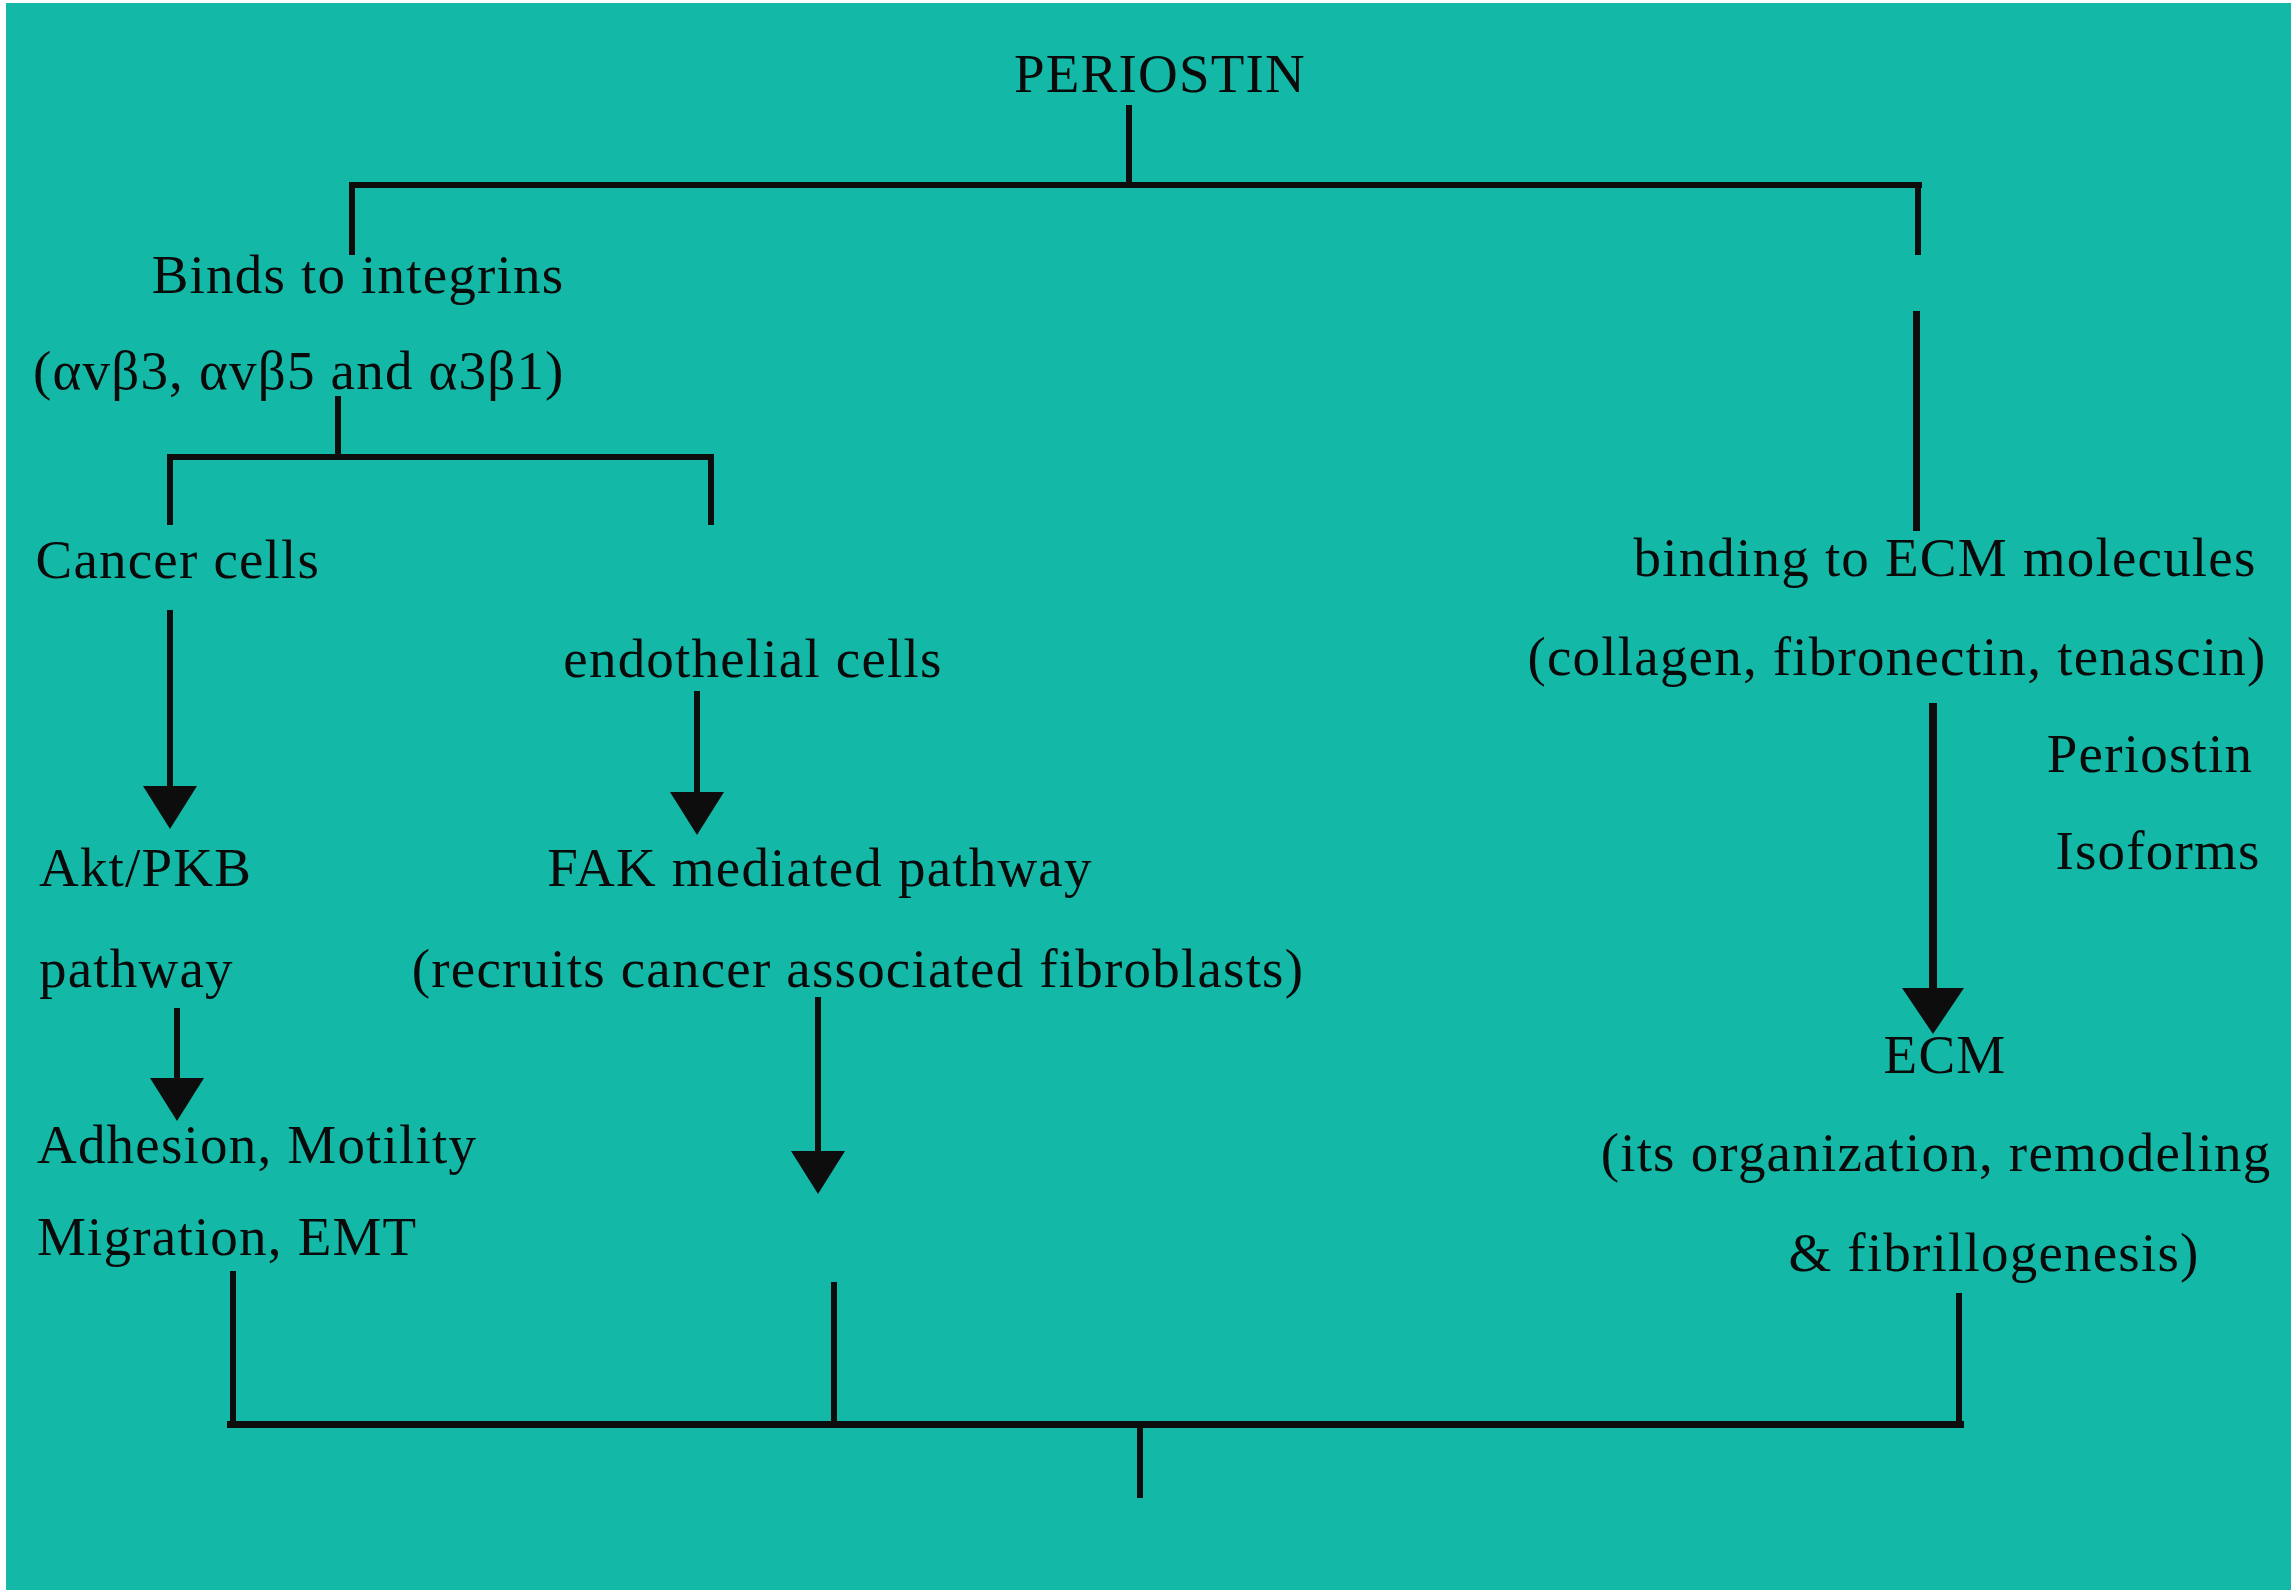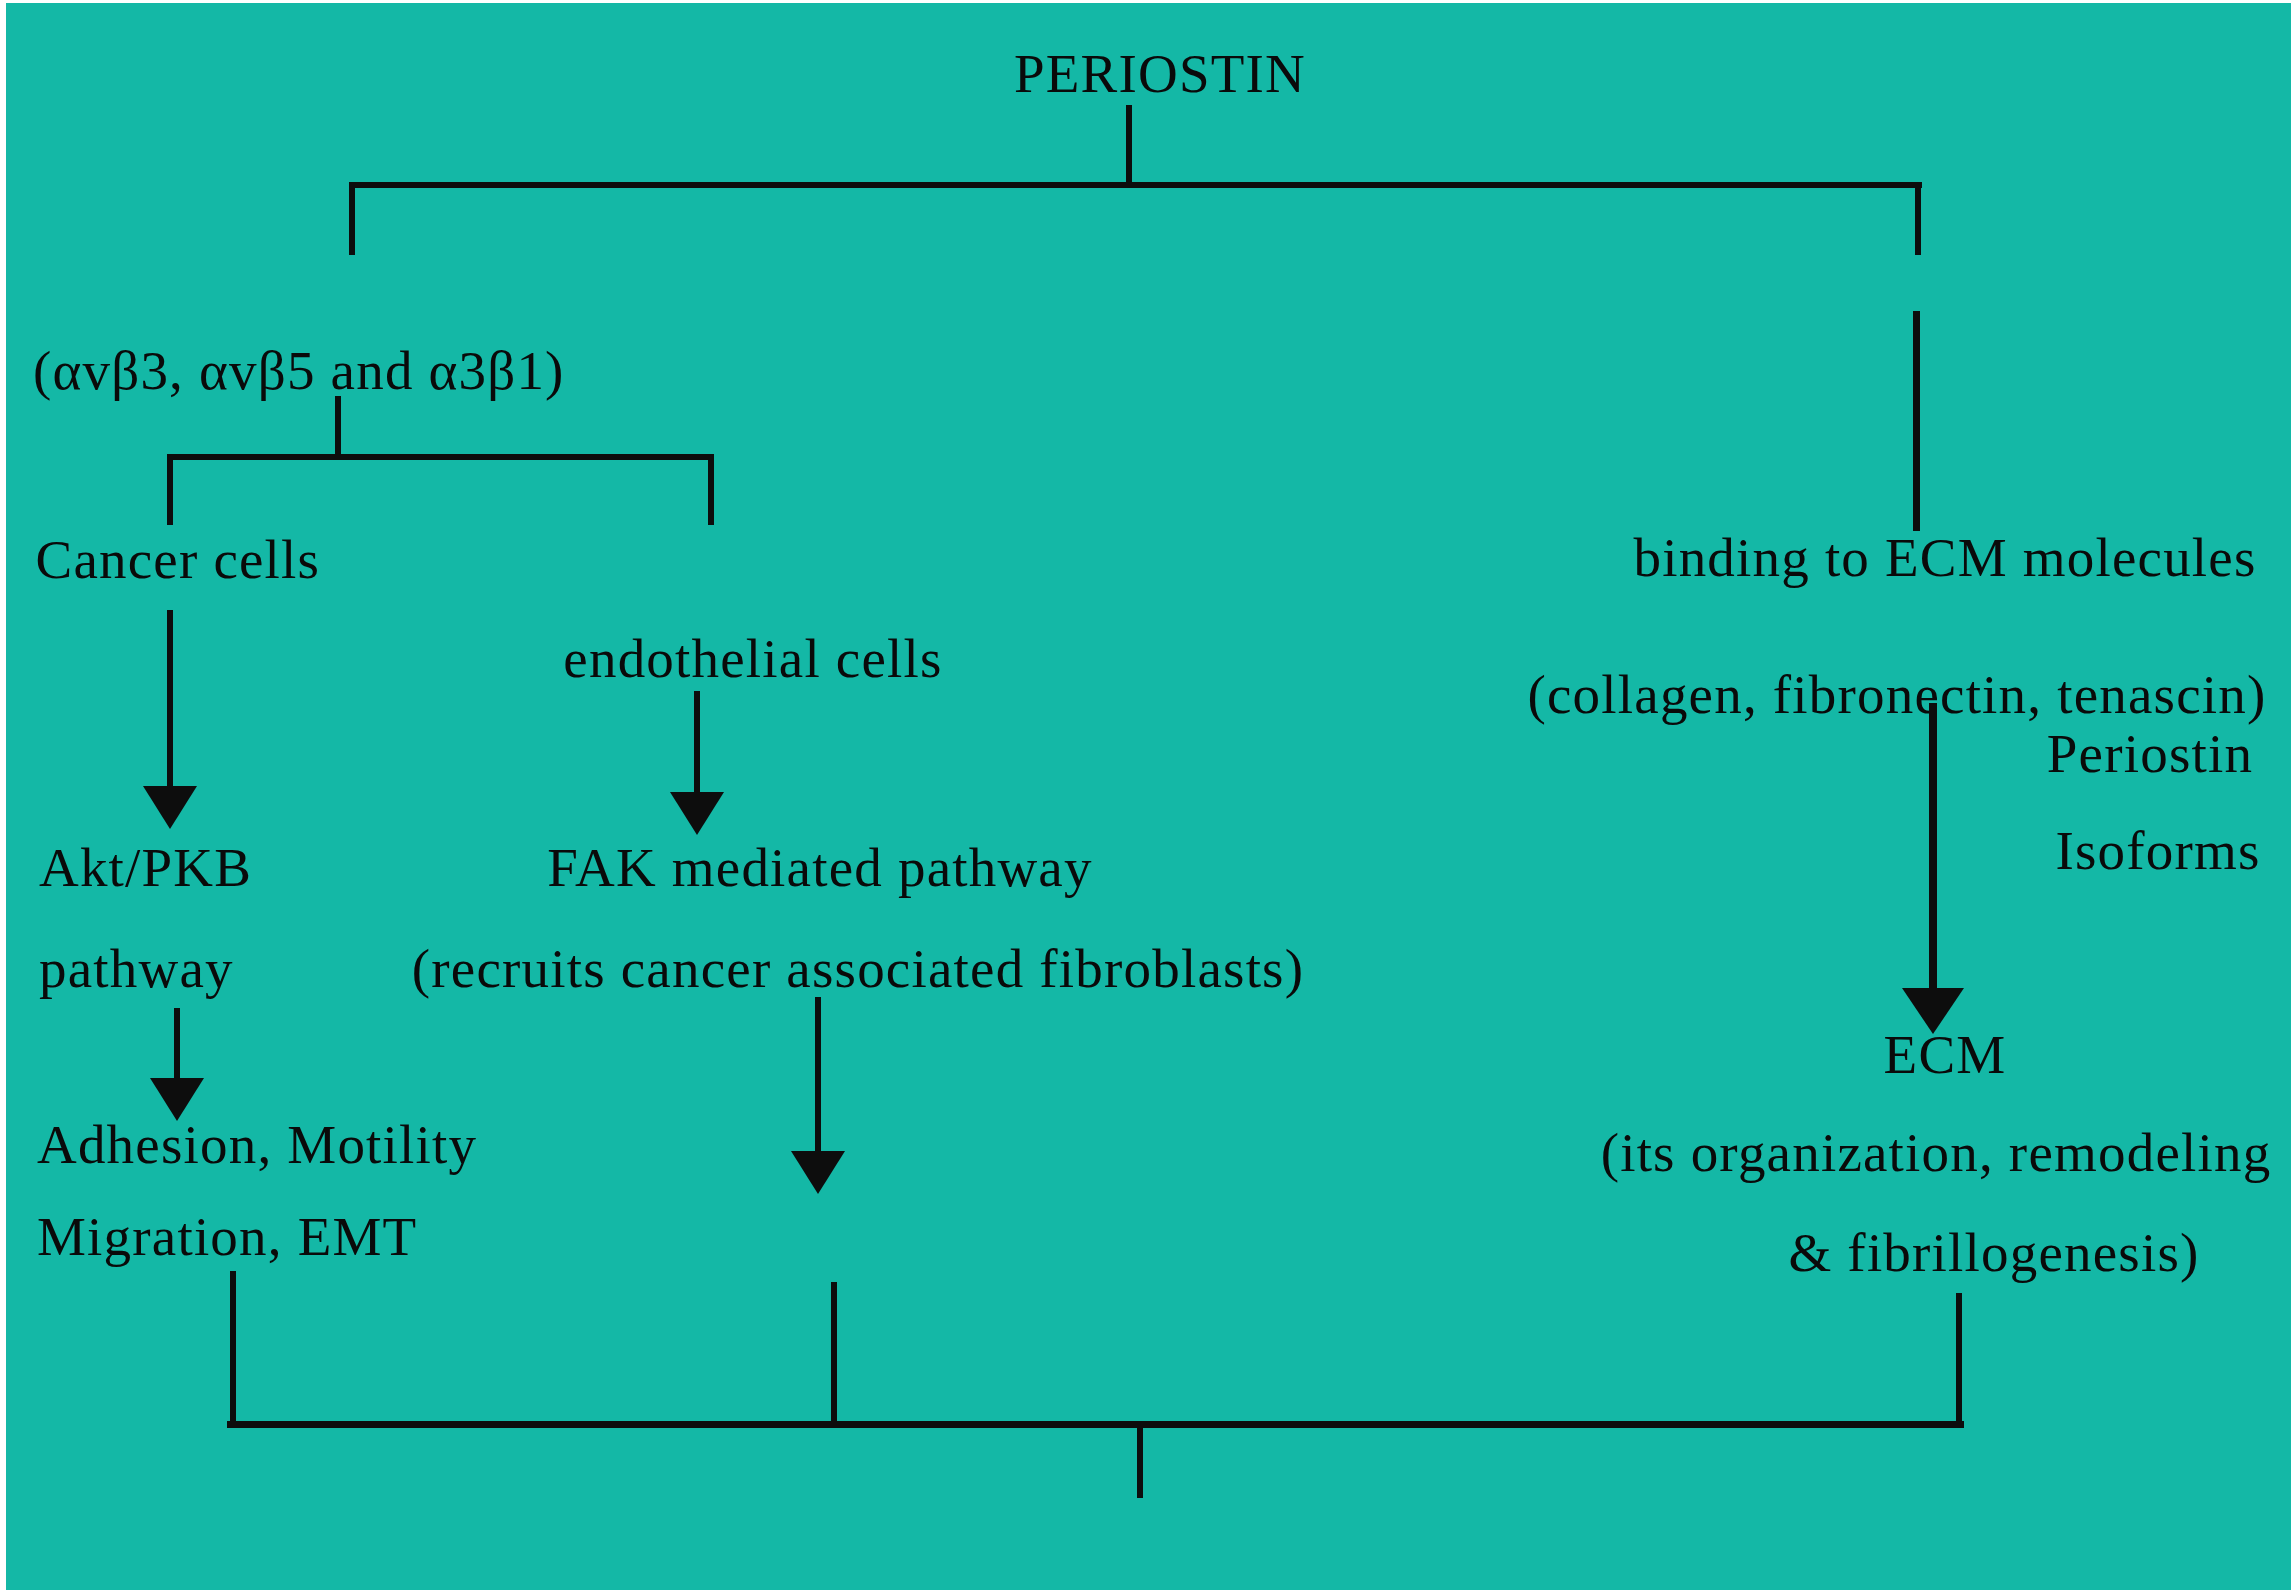--- a/index.html
+++ b/index.html
@@ -53,37 +53,38 @@
   }
 </style>
 </head>
 <body>
 
 <div id="figure">
   <div id="paper">
 
     <div class="txt txt-c" style="left:1154px; top:43px;">PERIOSTIN</div>
 
+    <div class="txt txt-c" style="left:352px; top:244px;">Binds to integrins</div>
     <div class="txt" style="left:27px; top:340px;">(αvβ3, αvβ5 and α3β1)</div>
 
     <div class="txt" style="left:29.5px; top:529px;">Cancer cells</div>
     <div class="txt txt-c" style="left:747px; top:628px;">endothelial cells</div>
 
     <div class="txt" style="left:33px; top:837px;">Akt/PKB</div>
     <div class="txt" style="left:33px; top:938px;">pathway</div>
 
     <div class="txt txt-c" style="left:814px; top:837px;">FAK mediated pathway</div>
     <div class="txt txt-c" style="left:852px; top:938px;">(recruits cancer associated fibroblasts)</div>
 
     <div class="txt" style="left:31px; top:1114px;">Adhesion, Motility</div>
     <div class="txt" style="left:31px; top:1206px;">Migration, EMT</div>
 
 
     <div class="txt txt-c" style="left:1939px; top:527px;">binding to ECM molecules</div>
-    <div class="txt txt-c" style="left:1891px; top:626px;margin-top:38px;">(collagen, fibronectin, tenascin)</div>
+    <div class="txt txt-c" style="left:1891px; top:626px;">(collagen, fibronectin, tenascin)</div>
 
     <div class="txt txt-c" style="left:2144px; top:723px;">Periostin</div>
     <div class="txt txt-c" style="left:2152px; top:820px;">Isoforms</div>
 
     <div class="txt txt-c" style="left:1939px; top:1024px;">ECM</div>
     <div class="txt txt-c" style="left:1930px; top:1122px;text-align:right;">(its organization, remodeling</div>
     <div class="txt txt-c" style="left:1988px; top:1222px;">&amp; fibrillogenesis)</div>
 
 
     <div class="vline" style="left:1120px; top:102px; width:6px; height:82px;"></div>

